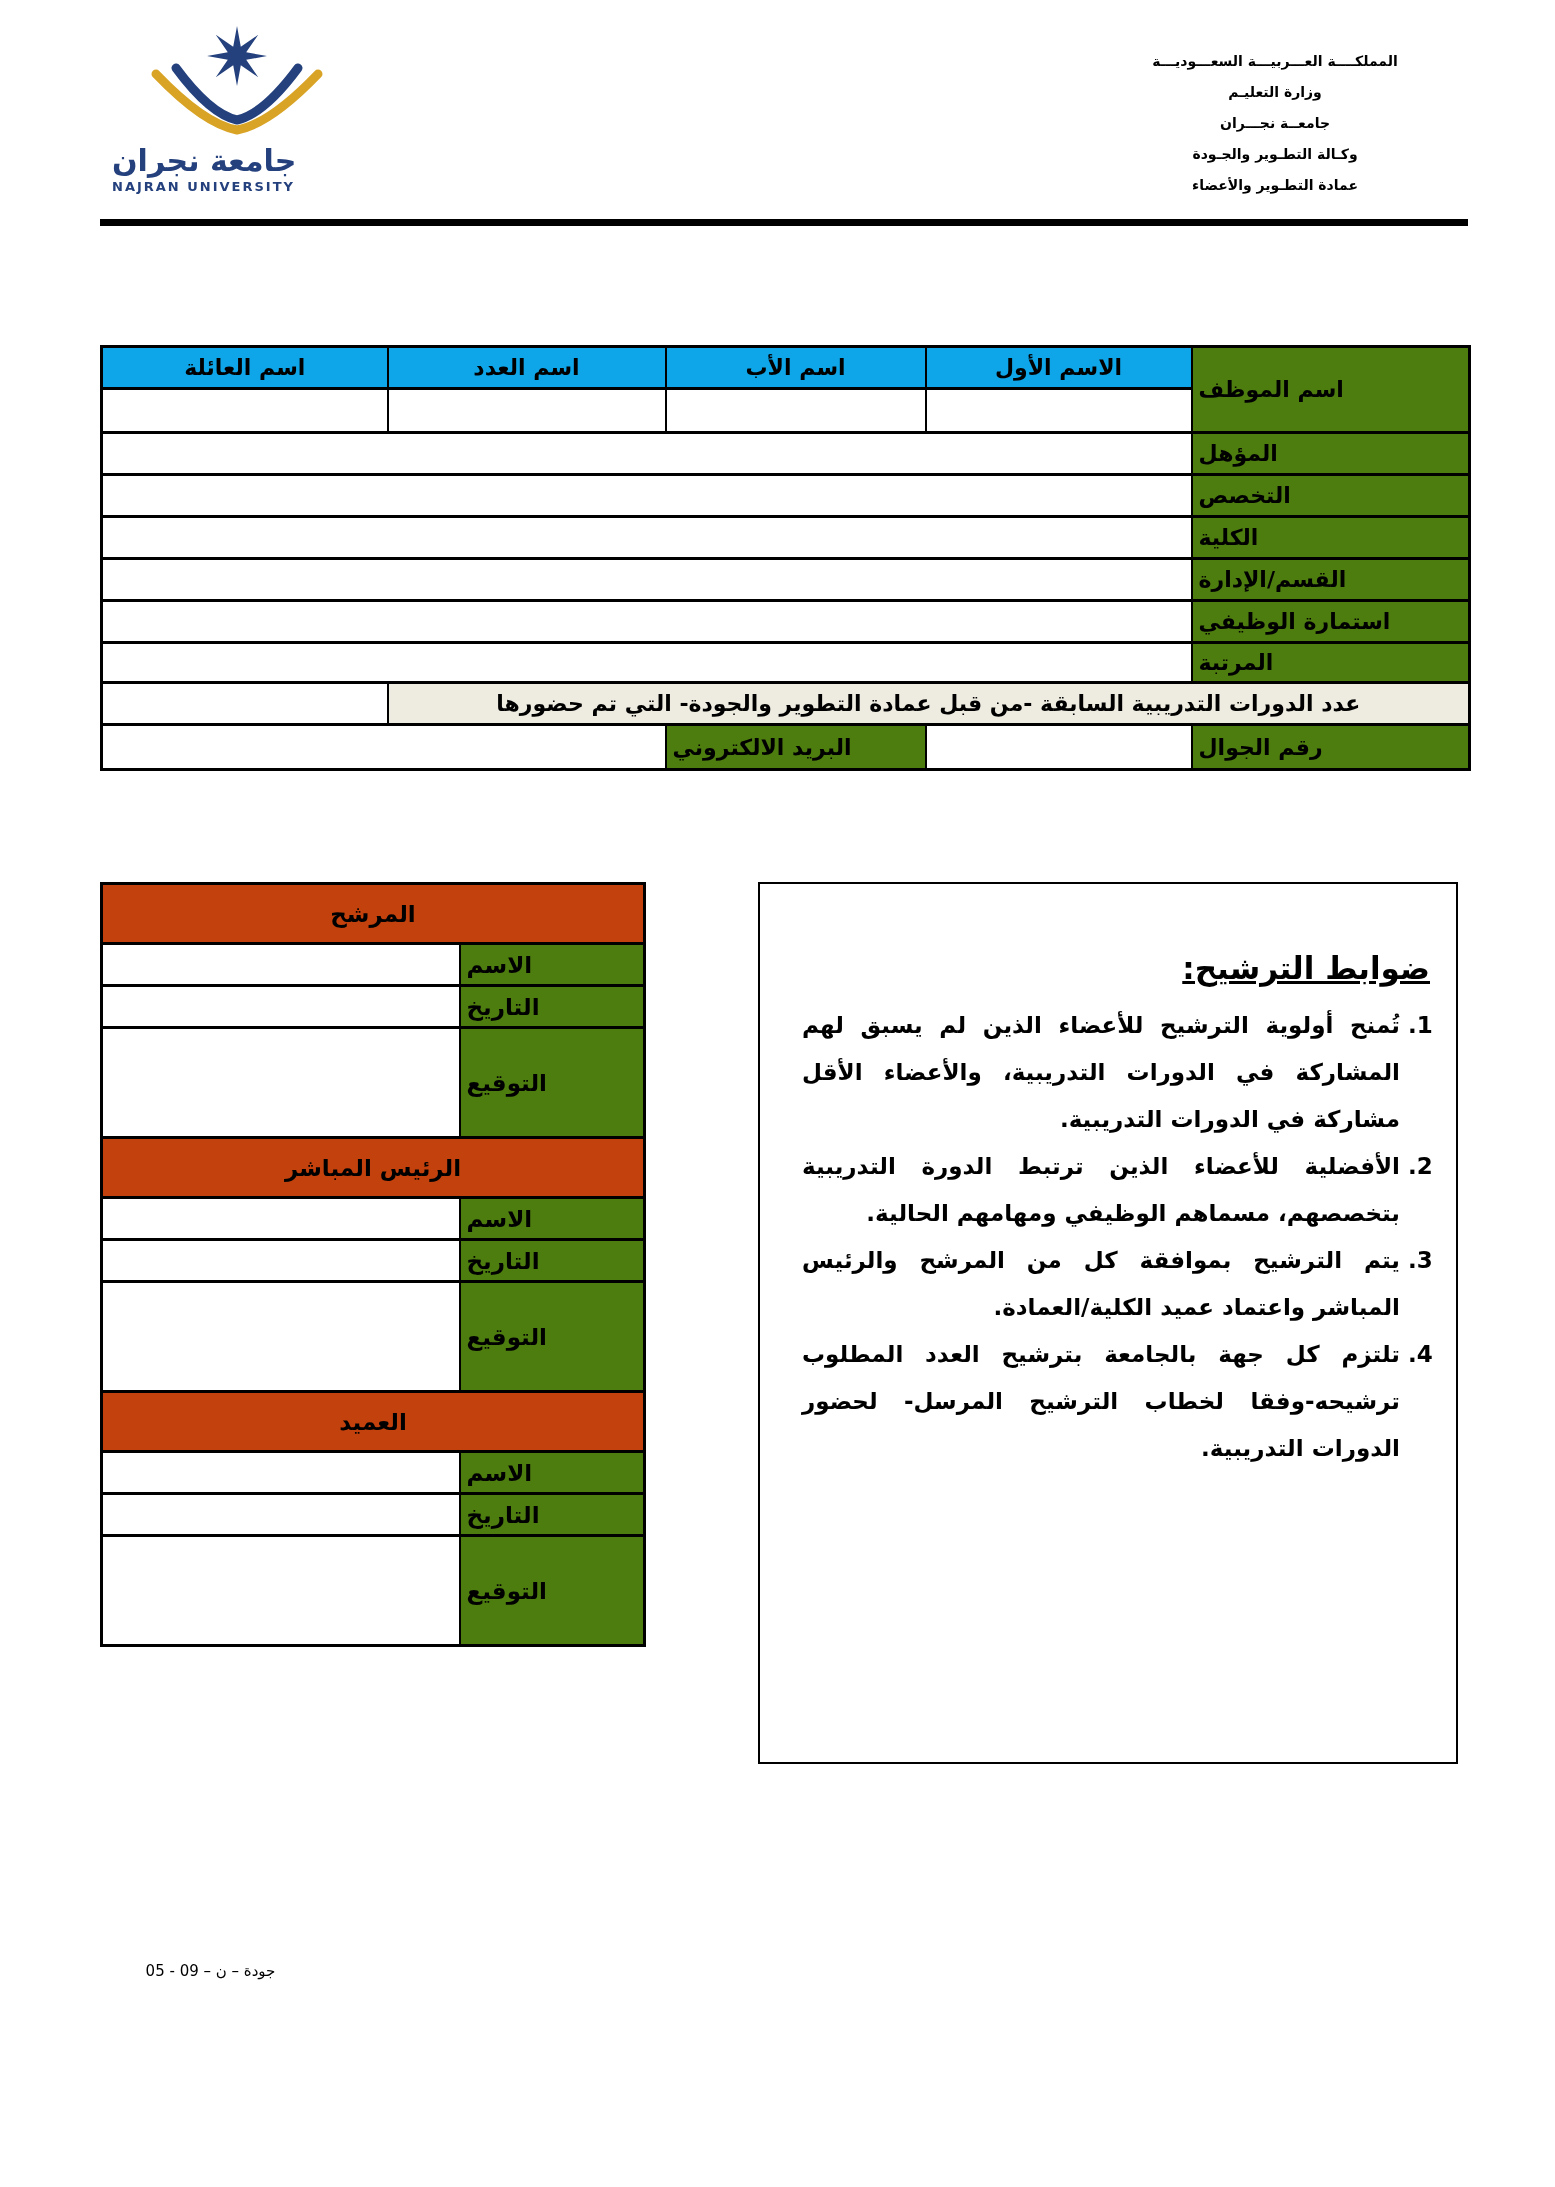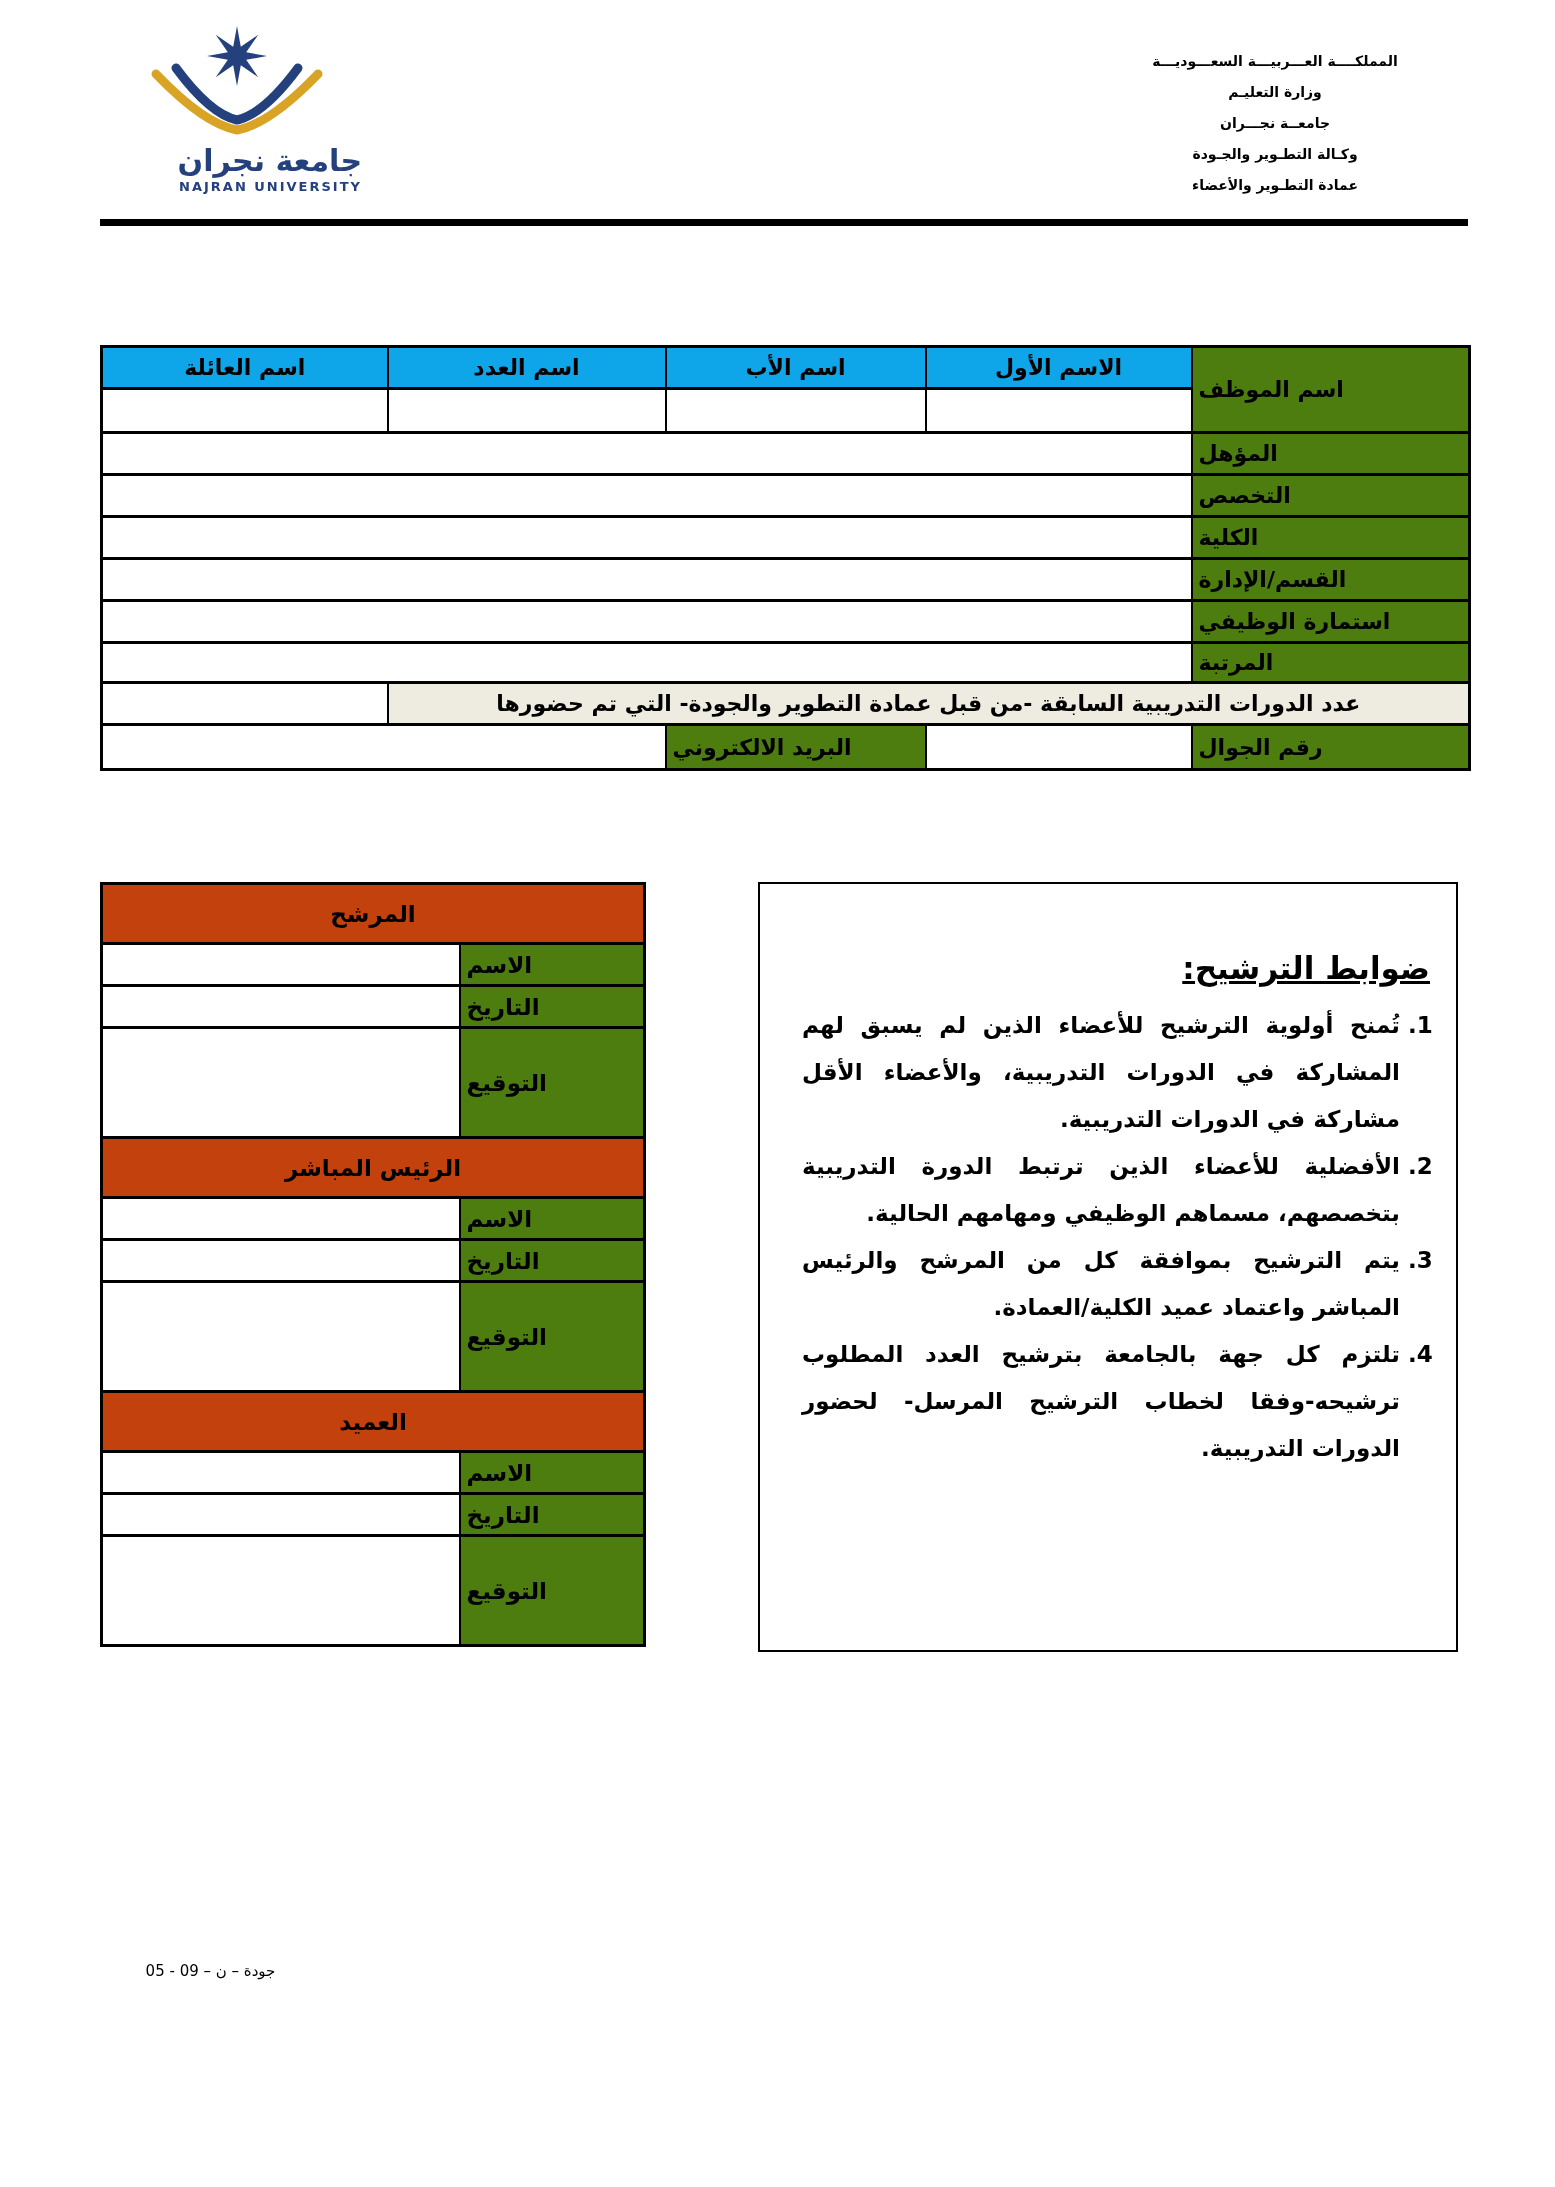--- a/index.html
+++ b/index.html
@@ -24,21 +24,21 @@
     text-align: center;
     font-size: 14px;
     font-weight: bold;
     line-height: 31px;
   }
   .logo {
     position: absolute;
     top: 26px;
     left: 112px;
     width: 250px;
-    text-align: right;
+    text-align: left;
   }
   .logo-arabic {
     font-size: 30px;
     font-weight: bold;
     color: #24417e;
     line-height: 34px;
     margin-top: 2px;
   }
   .logo-english {
     font-size: 13px;
@@ -102,21 +102,21 @@
     font-size: 24px;
     font-weight: bold;
   }
 
   
   .rules-box {
     position: absolute;
     top: 882px;
     left: 758px;
     width: 700px;
-    height: 770px;
+    height: 882px;
     border: 2px solid #000;
     background: #fff;
   }
   .rules-title-wrap {
     margin: 66px 26px 0 26px;
     text-align: right;
   }
   .rules-title {
     font-size: 31px;
     font-weight: bold;

